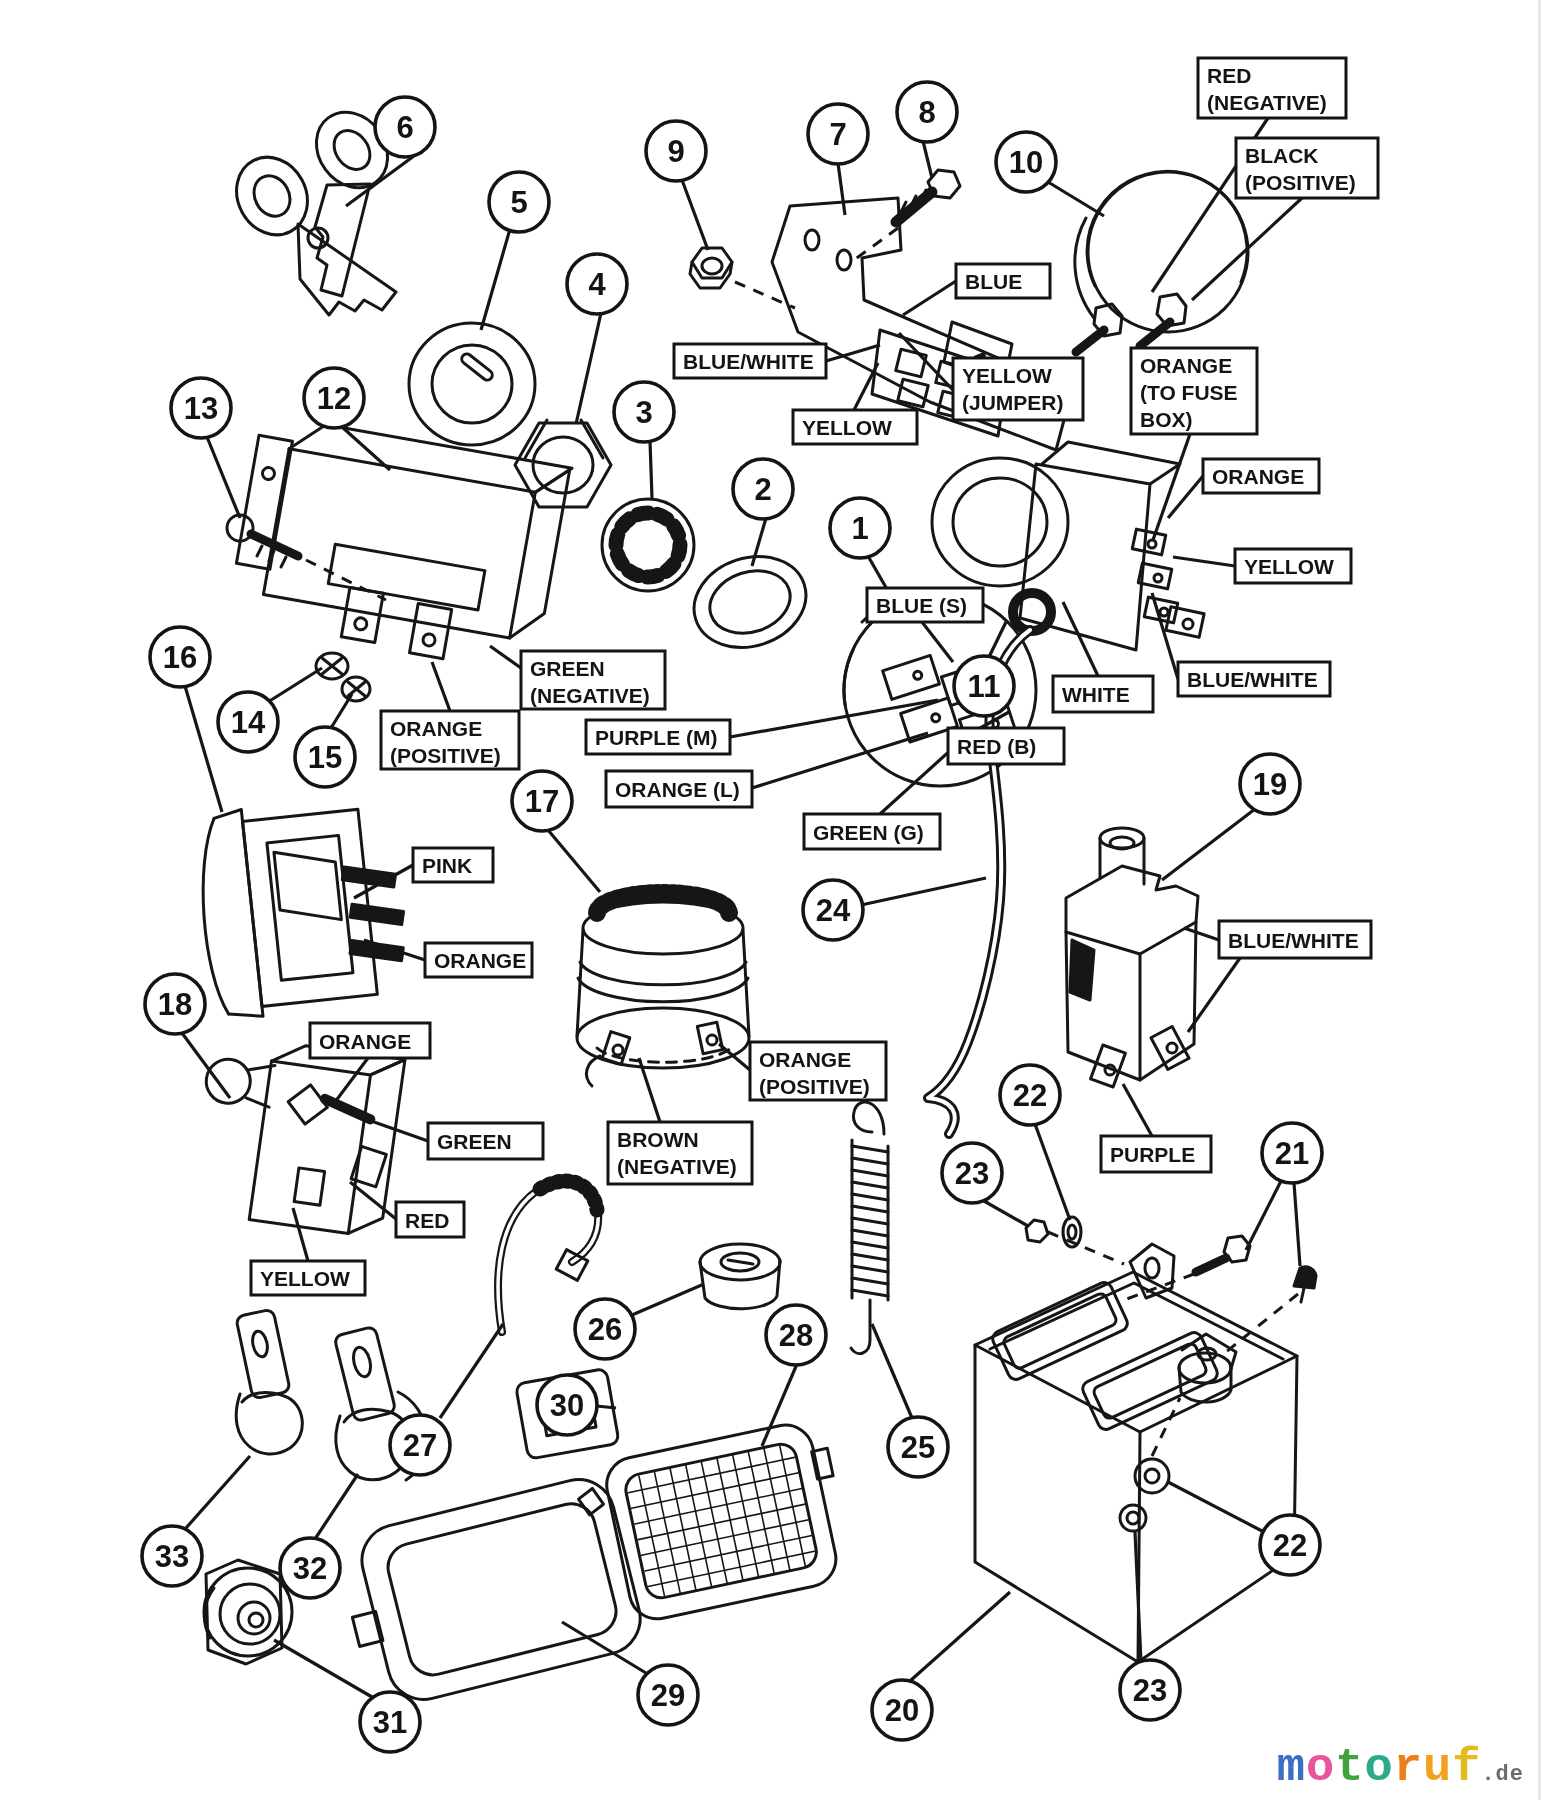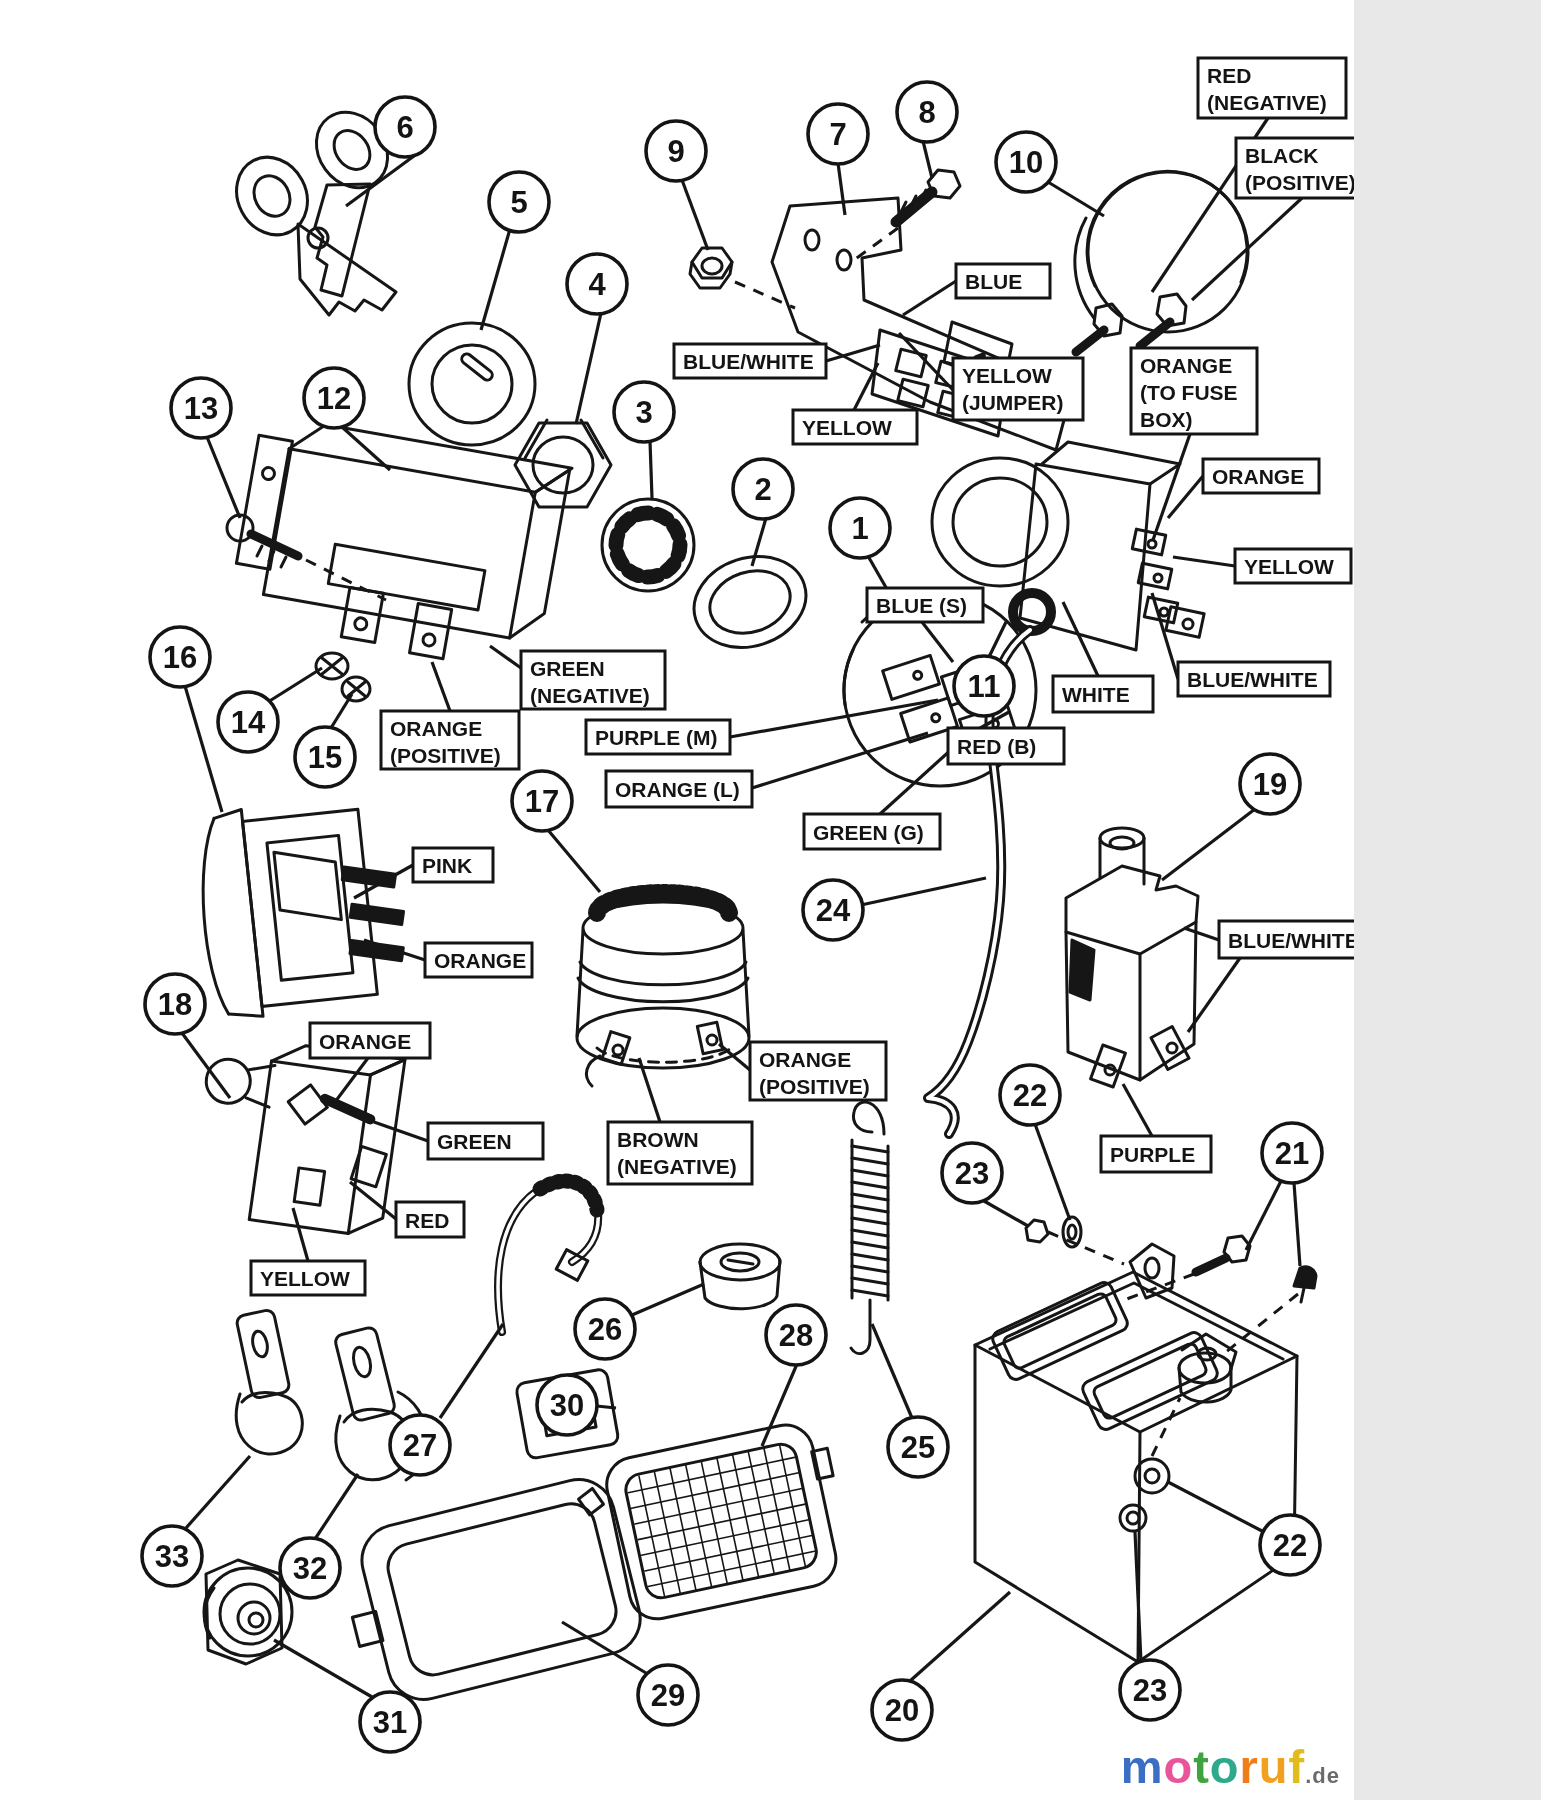--- a/index.html
+++ b/index.html
@@ -1,27 +1,27 @@
 <!DOCTYPE html>
 <html><head>
 <meta charset="utf-8">
 <style>
   html,body{margin:0;padding:0;background:#e8e8e8;}
-  .stage{position:relative;width:1354px;height:1800px;background:#ffffff;overflow:hidden;
+  .stage{position:relative;width:1538px;height:1800px;background:#ffffff;overflow:hidden;
          font-family:"Liberation Sans",sans-serif;}
   svg{position:absolute;left:0;top:0;}
   .part{stroke:#161616;stroke-width:3;fill:none;stroke-linecap:round;stroke-linejoin:round;}
   .leader{stroke:#161616;stroke-width:3.2;fill:none;}
   .dash{stroke:#161616;stroke-width:3;fill:none;stroke-dasharray:11 9;}
   .co{fill:#ffffff;stroke:#141414;stroke-width:3.6;}
   .cot{font:700 31px "Liberation Sans",sans-serif;fill:#141414;text-anchor:middle;}
   .lb{fill:#ffffff;stroke:#141414;stroke-width:3;}
   .lbt{font:700 21px "Liberation Sans",sans-serif;fill:#141414;}
   .tag7{font:700 13px "Liberation Sans",sans-serif;fill:#141414;}
-  .logo{position:absolute;right:14px;bottom:6px;font-family:Liberation Sans, sans-serif;
+  .logo{position:absolute;right:14px;bottom:6px;font-family:Liberation Mono, monospace;
         font-weight:700;font-size:47px;letter-spacing:1px;white-space:nowrap;}
   .logo .suf{font-size:22px;color:#6b6b6b;font-weight:700;}
 </style>
 </head>
 <body>
 
 <div class="stage">
 <svg width="1541" height="1800" viewBox="0 0 1541 1800">
 
   <g class="part">

